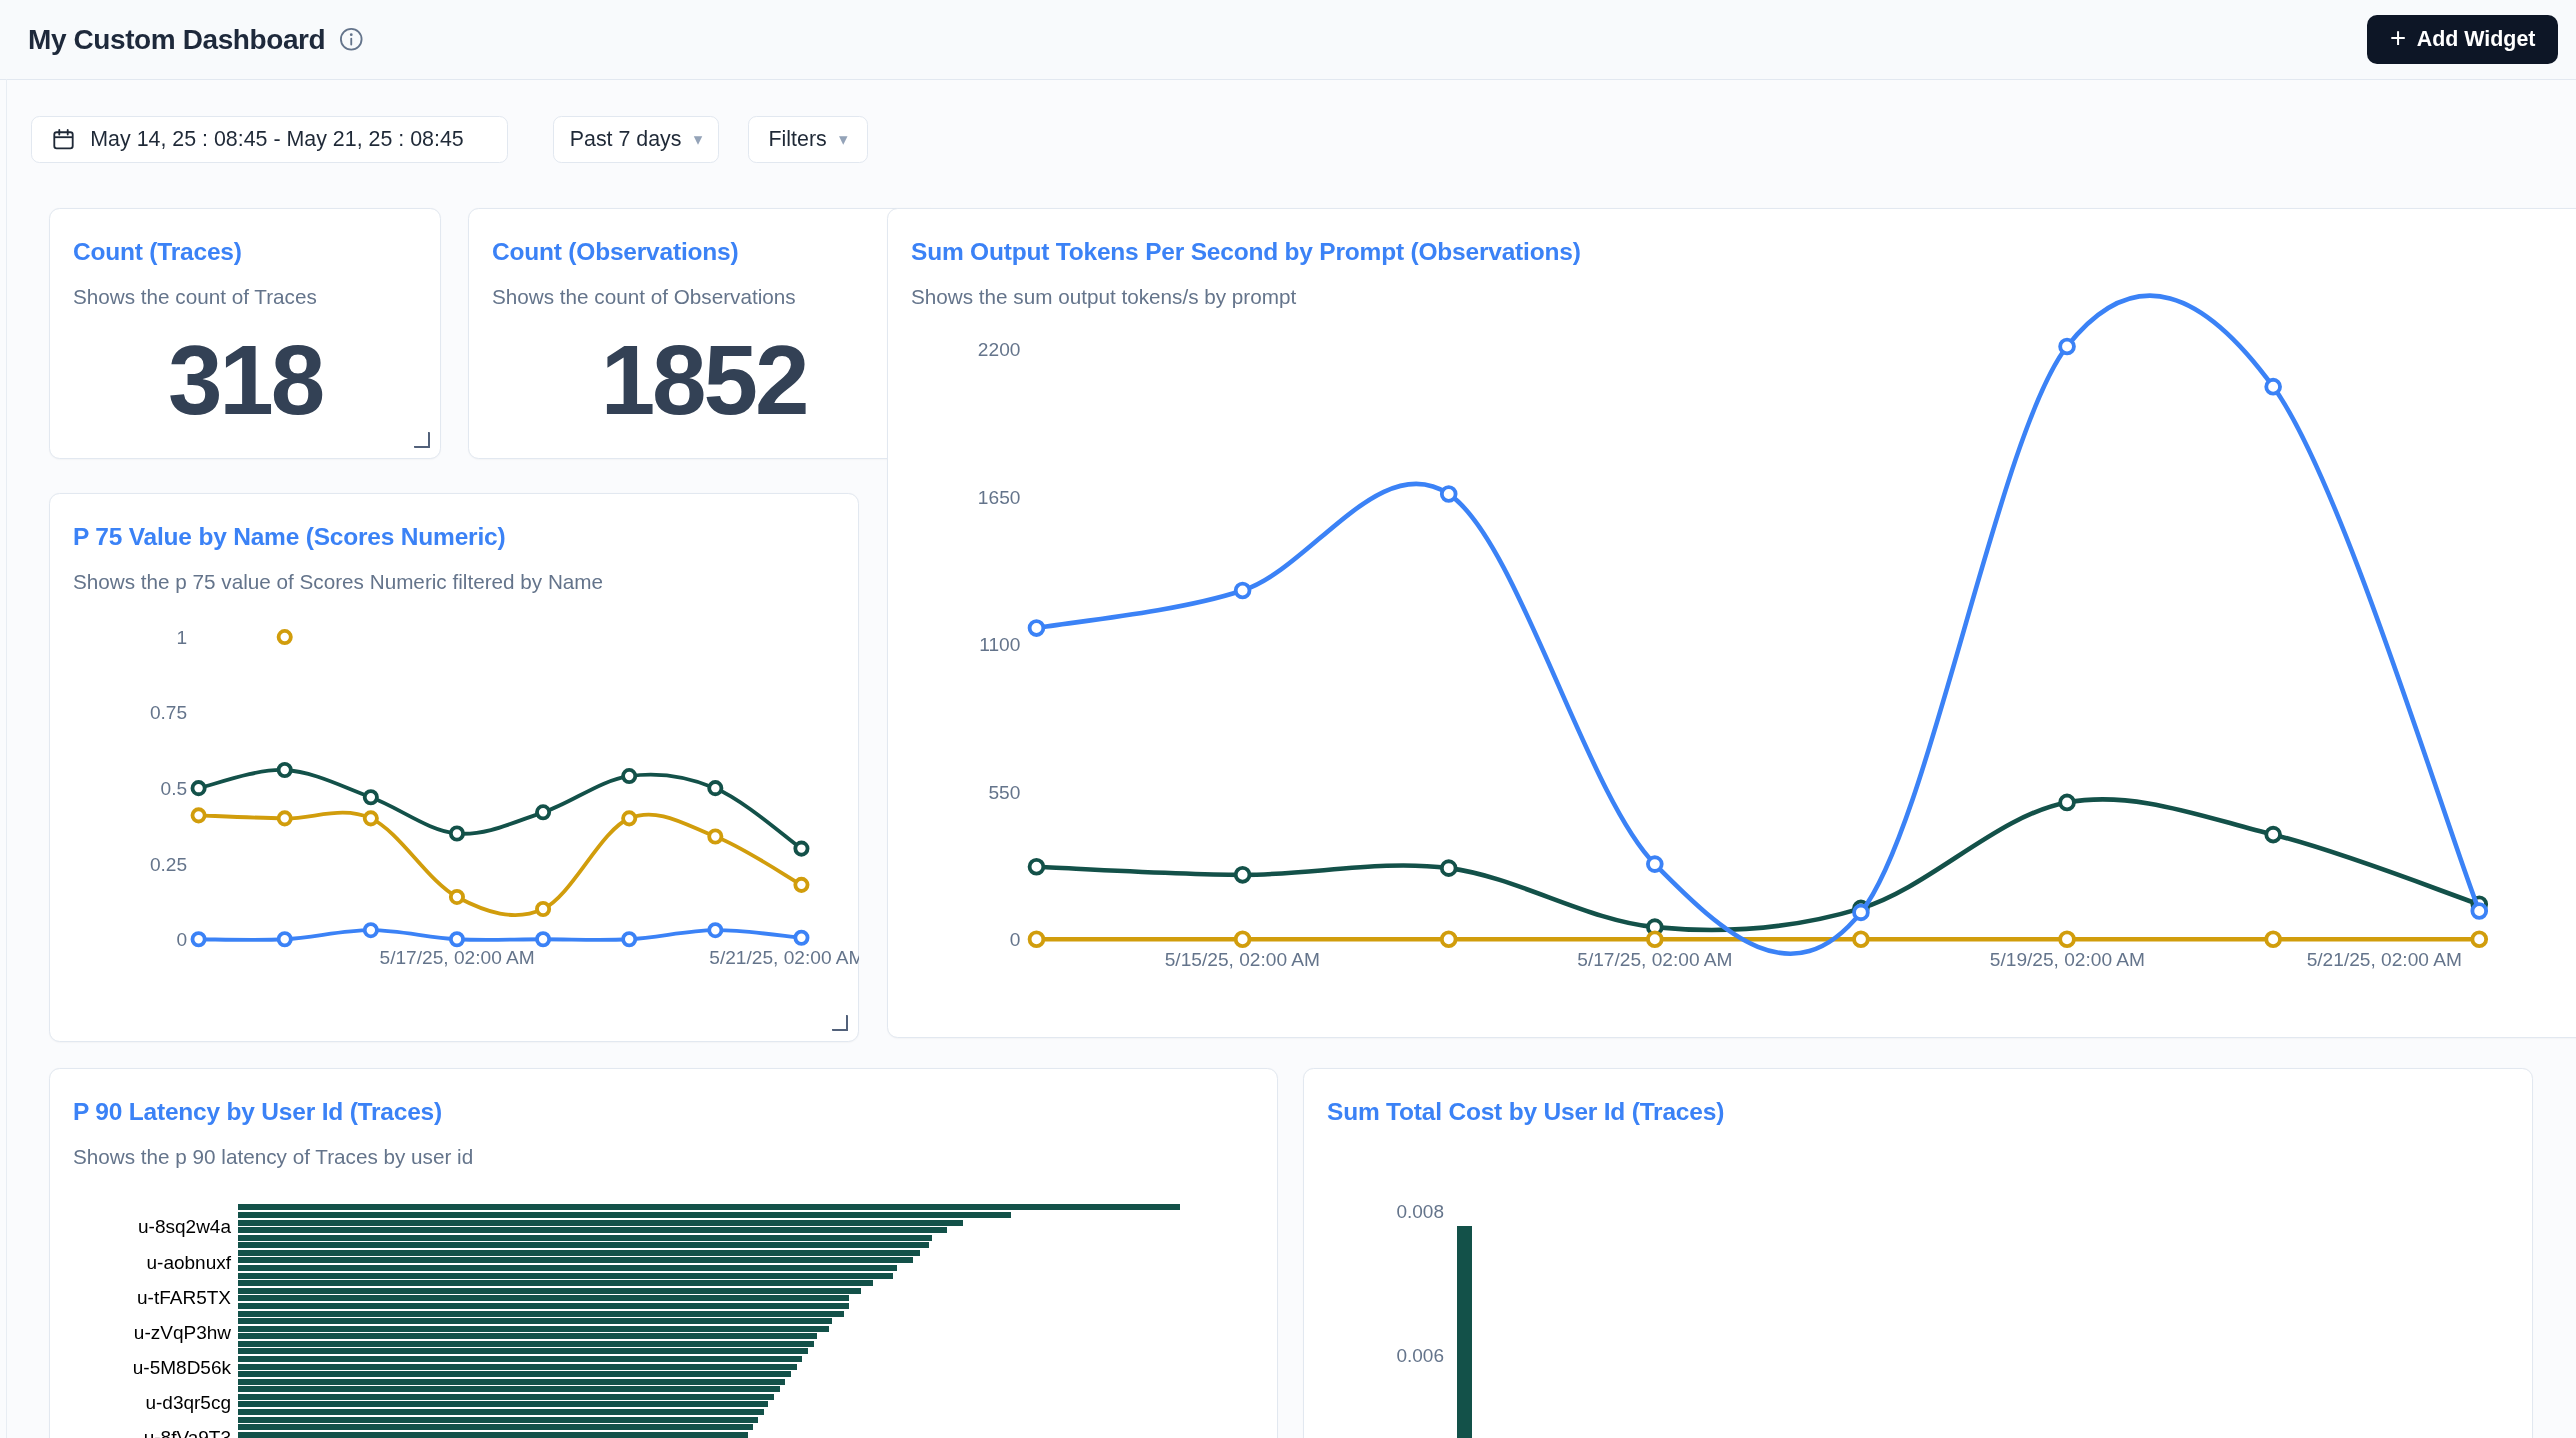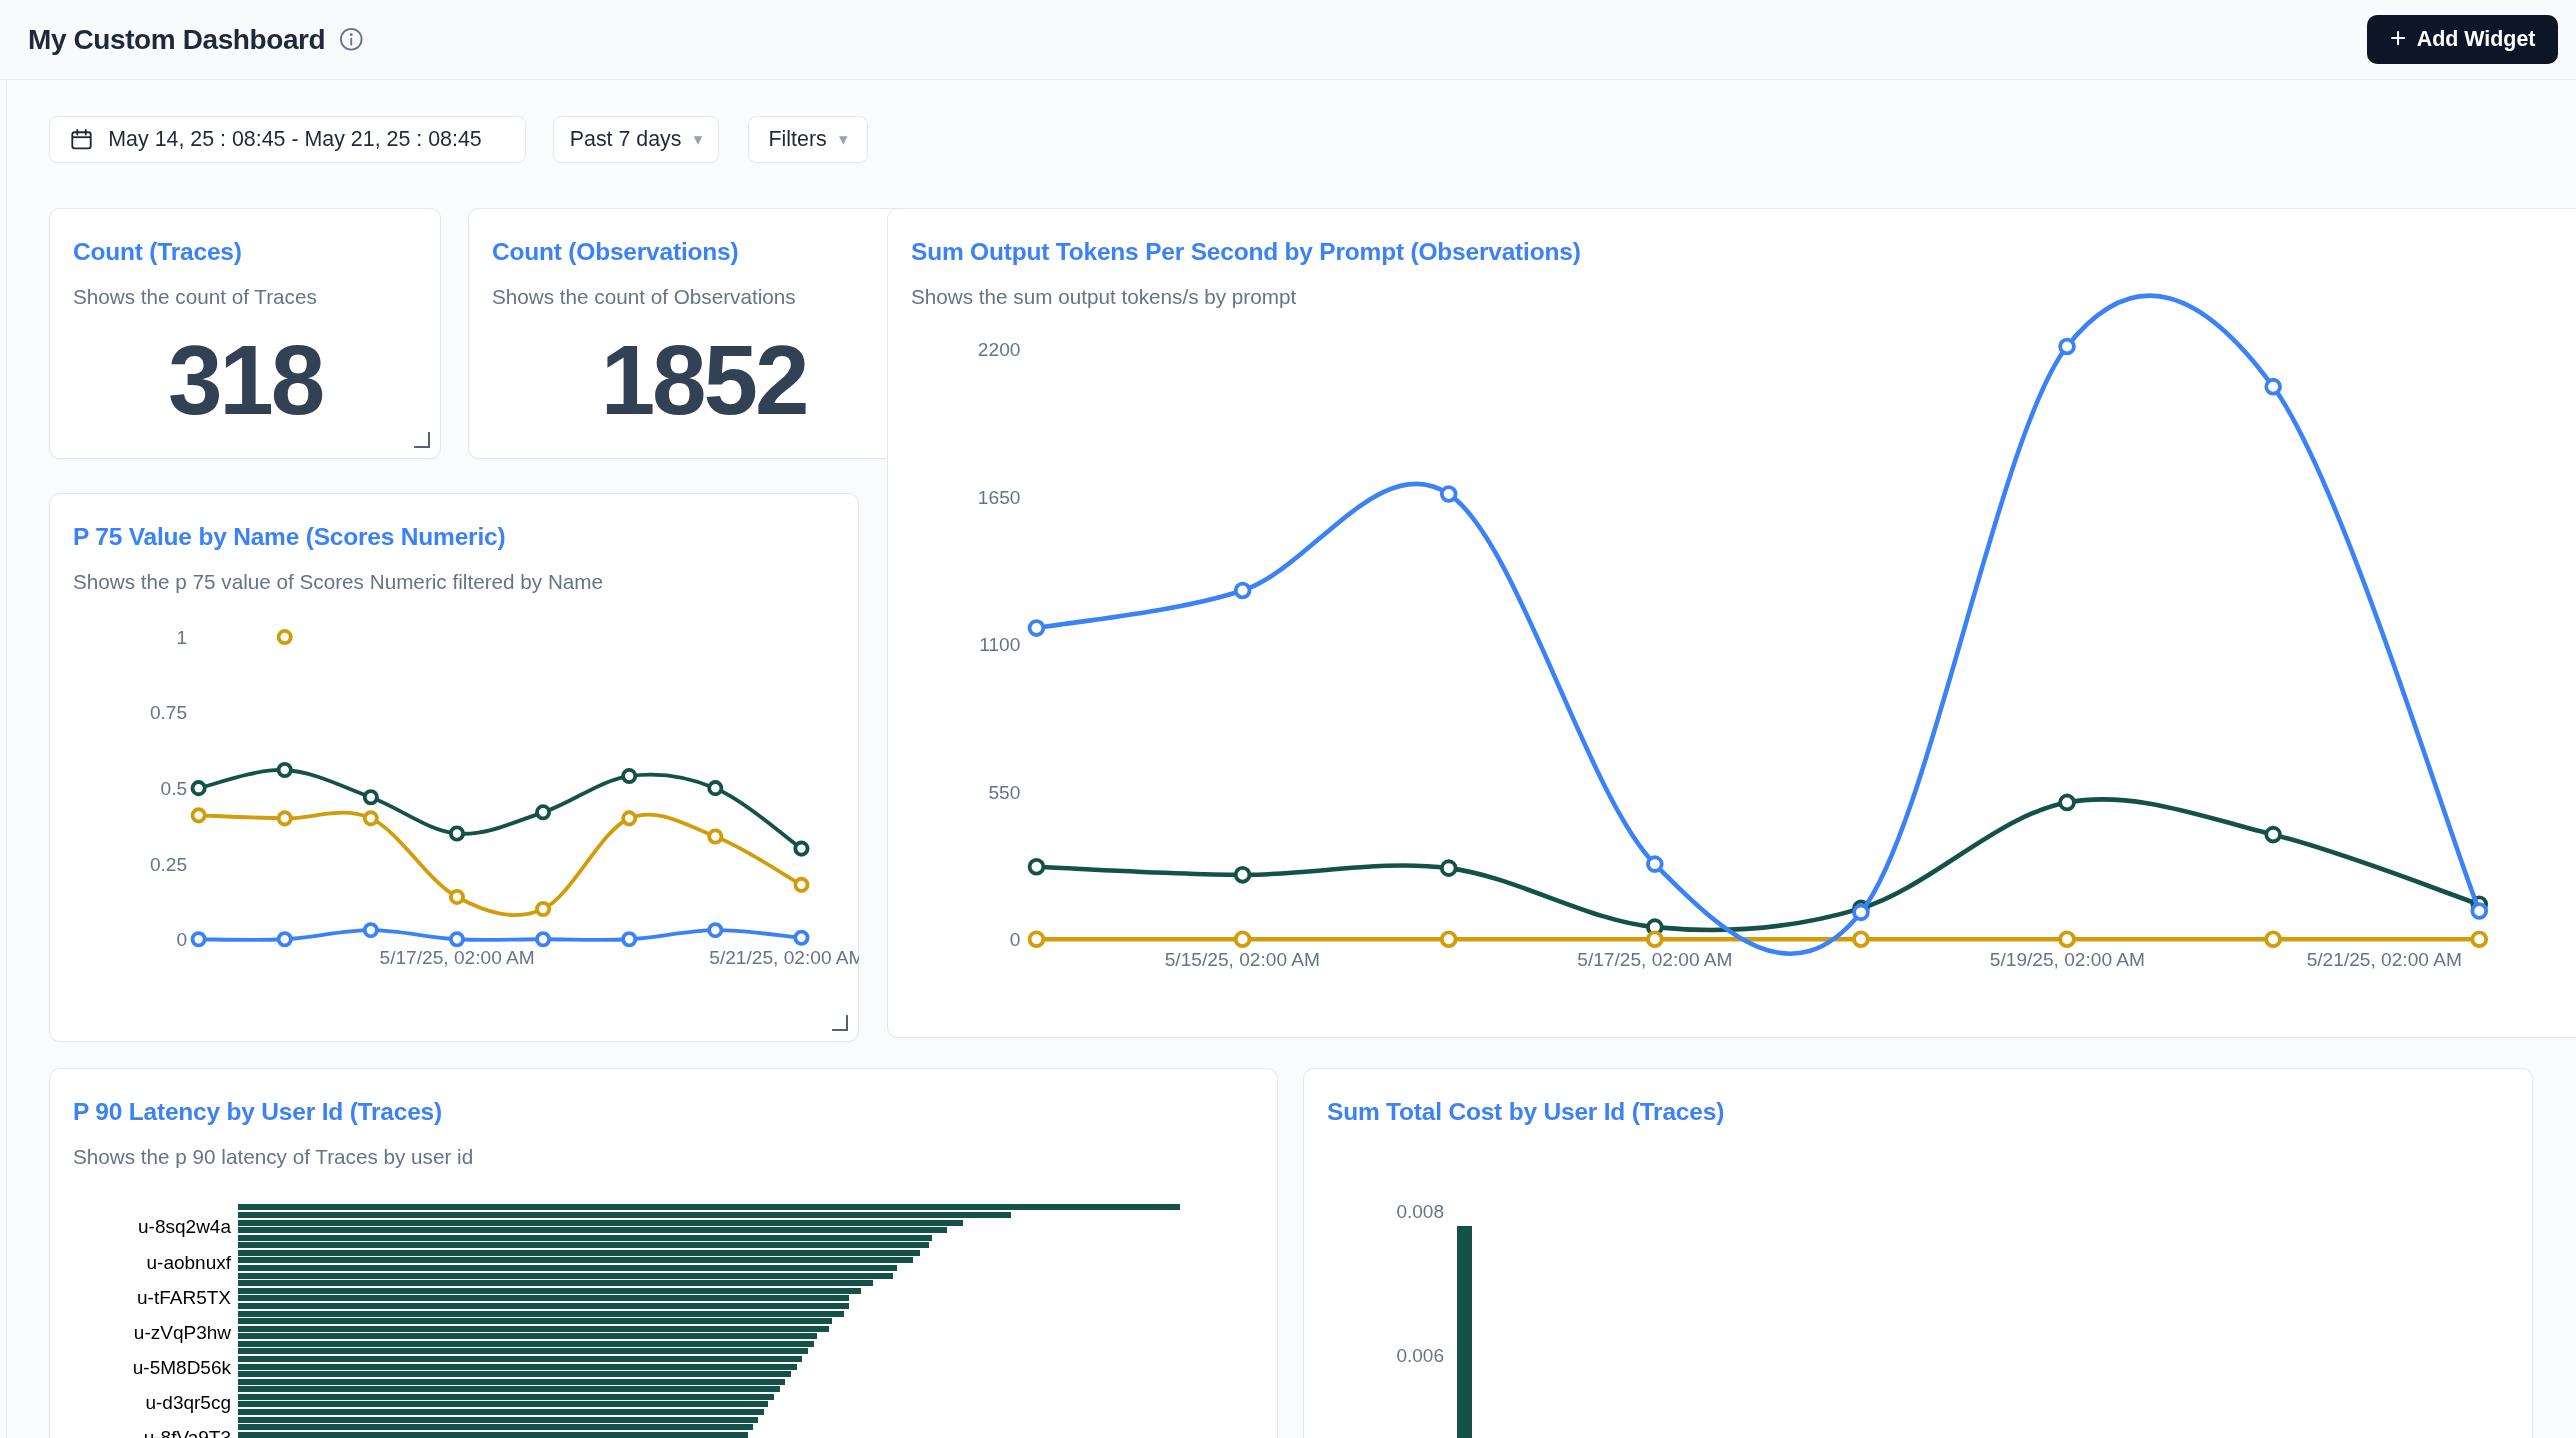--- a/index.html
+++ b/index.html
@@ -24,21 +24,21 @@
   }
   .plus{font-size:27.6px;font-weight:400;line-height:1;margin-top:-3.1px;}
   .left-edge{position:absolute;left:6.1px;top:79px;width:0.8px;height:1360px;background:#e8edf3;}
   .toolbar{position:absolute;left:0;top:79px;width:2576px;height:92px;}
   .control{
     position:absolute;top:37px;height:47px;background:#fff;border:0.8px solid #e2e8f0;border-radius:8.4px;
     display:flex;align-items:center;box-sizing:border-box;color:#1f2937;font-size:21.4px;font-weight:500;
     cursor:pointer;
   }
   .control .chev{margin-left:12.2px;color:#94a3b8;font-size:17px;}
-  #date-range{left:49px;width:477px;padding:4px 20px;}
+  #date-range{left:31px;width:477px;padding:4px 20px;}
   #preset{left:553px;width:166px;justify-content:center;text-align:right;}
   #filters{left:748px;width:120px;justify-content:center;}
   .cal-icon{width:23px;height:23px;margin-right:15.3px;flex:0 0 auto;}
   .card{
     position:absolute;background:#fff;border:0.8px solid #e2e8f0;border-radius:10.7px;
     box-sizing:border-box;box-shadow:0 0.8px 1.5px rgba(15,23,42,.03);
   }
   .card-title{margin:29px 0 0 23px;font-size:24.5px;font-weight:600;color:#3b82f6;line-height:27.6px;letter-spacing:-0.2px;}
   .card-sub{margin:19px 0 0 23px;font-size:20.7px;color:#64748b;line-height:23px;}
   .big-number-wrap{position:absolute;left:0;right:0;top:115px;bottom:23px;display:flex;align-items:flex-start;justify-content:center;}

